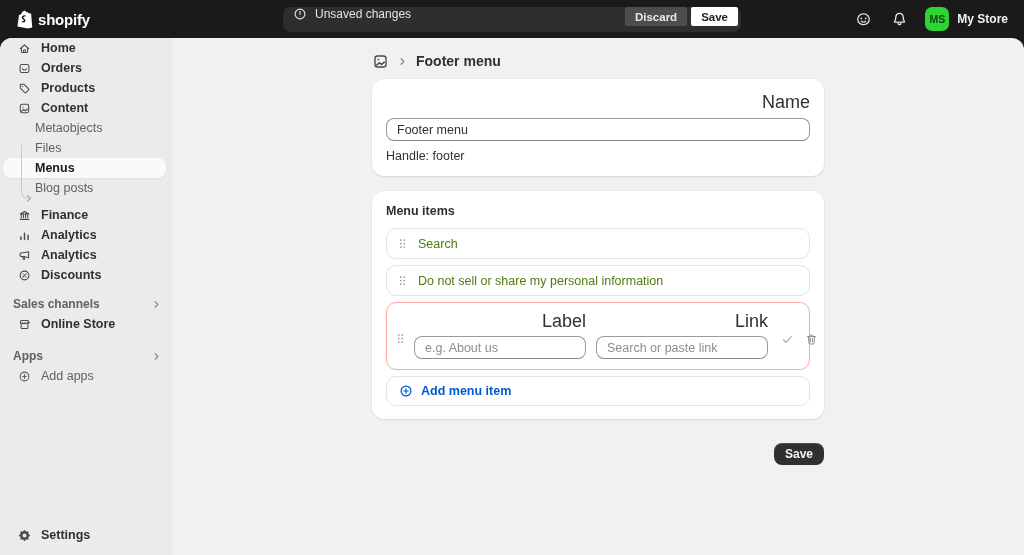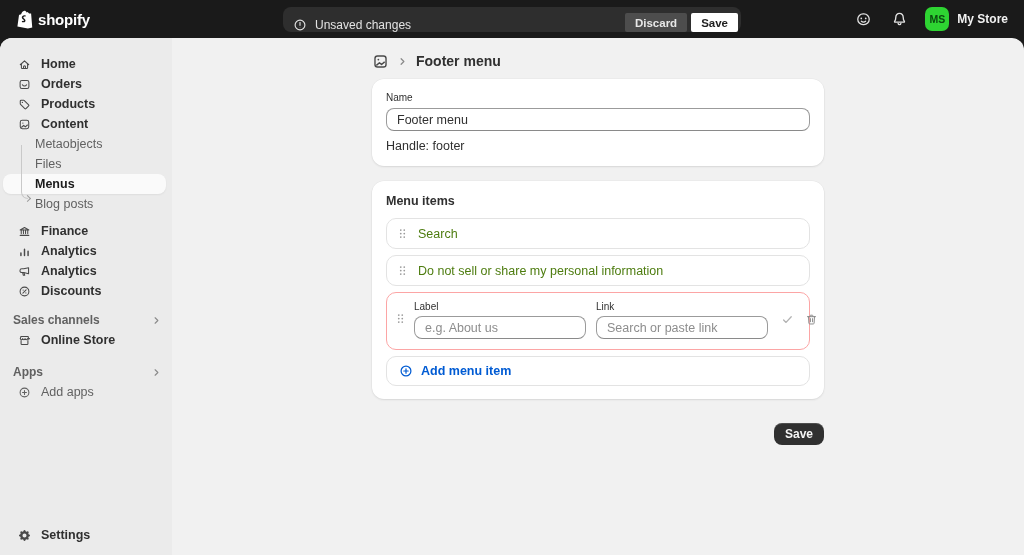--- a/index.html
+++ b/index.html
@@ -9,38 +9,38 @@
     background:#1a1a1a;
     -webkit-font-smoothing:antialiased;
   }
   
   .topbar { height:38px; background:#1a1a1a; display:flex; align-items:center; padding:0 16px; position:relative; }
   .logo { display:flex; align-items:center; gap:3px; cursor:pointer; }
   .logo-word { color:#fff; font-size:15px; font-weight:700; letter-spacing:-0.2px; }
   .ctx-bar {
     position:absolute; left:50%; transform:translateX(-50%); top:7px;
     width:458px; height:25px; background:#2e2e2e; border-radius:8px;
-    display:flex; align-items:flex-end; gap:8px; padding:0 3px 0 10px;
+    display:flex; align-items:flex-start; gap:8px; padding:0 3px 0 10px;
   }
   .ctx-text { font-size:12px; color:#e3e3e3; }
   .ctx-actions { margin-left:auto; display:flex; gap:4px; align-items:center; }
   .btn-ctx { height:19px; border:none; border-radius:2px; font-size:11.5px; font-weight:600; padding:0 10px; cursor:pointer; font-family:inherit; }
   .btn-discard { background:#4d4d4d; color:#e8e8e8; }
   .btn-ctx-save { background:#ffffff; color:#1f1f1f; }
   .top-right { margin-left:auto; display:flex; align-items:center; gap:15px; }
   .icon-btn { background:none; border:none; cursor:pointer; display:flex; align-items:center; padding:2px; }
   .store { display:flex; align-items:center; gap:8px; cursor:pointer; }
   .avatar { width:24px; height:24px; border-radius:7px; background:#2ed432; display:flex; align-items:center; justify-content:center; font-size:10.5px; font-weight:700; color:#0b4a10; }
   .store-name { font-size:12px; font-weight:600; color:#f1f1f1; }
 
   
   .shell { display:flex; height:517px; border-radius:12px 12px 0 0; overflow:hidden; background:#f1f1f1; }
 
   
-  .sidebar { width:172px; flex-shrink:0; background:#ebebeb; display:flex; flex-direction:column; padding-top:16px; padding-bottom:10px; position:relative; }
+  .sidebar { width:172px; flex-shrink:0; background:#ebebeb; display:flex; flex-direction:column; padding-top:0; padding-bottom:10px; position:relative; }
   .nav-item { height:20px; display:flex; align-items:center; gap:10px; padding:0 12px 0 18px; font-size:12.5px; font-weight:600; color:#303030; cursor:pointer; }
   .nav-item svg { flex-shrink:0; }
   .sub-item { height:20px; display:flex; align-items:center; padding-left:35px; font-size:12.5px; font-weight:500; color:#616161; cursor:pointer; }
   .sub-item.selected { background:#fafafa; border-radius:8px; margin:0 6px 0 3px; padding-left:32px; color:#1a1a1a; font-weight:700; box-shadow:0 1px 2px rgba(0,0,0,.06); position:relative; z-index:1; }
   .section-head { height:20px; display:flex; align-items:center; justify-content:space-between; padding:0 10px 0 13px; font-size:12px; font-weight:600; color:#616161; cursor:pointer; }
   .mt7 { margin-top:7px; } .mt9 { margin-top:9px; } .mt12 { margin-top:12px; }
   .settings-row { margin-top:auto; }
   .tree-line { position:absolute; left:21px; top:107px; width:1.2px; height:46px; background:#c9c9c9; z-index:2; }
   .tree-bend { position:absolute; left:21px; top:151px; width:7px; height:10px; border-left:1.2px solid #c9c9c9; border-bottom:1.2px solid #c9c9c9; border-bottom-left-radius:7px; z-index:2; }
   .tree-arrow { position:absolute; left:25px; top:157.5px; width:5px; height:5px; border-top:1.4px solid #9a9a9a; border-right:1.4px solid #9a9a9a; transform:rotate(45deg); z-index:2; }
@@ -48,21 +48,21 @@
   
   .main { flex:1; overflow:hidden; }
   .container { width:452px; margin:0 auto; }
   .breadcrumb { margin-top:11px; display:flex; align-items:center; gap:8px; height:24px; }
   .bc-icon { display:flex; align-items:center; cursor:pointer; }
   .bc-chevron { display:flex; align-items:center; }
   .page-title { font-size:14px; font-weight:700; color:#303030; }
   .card { background:#fff; border-radius:12px; box-shadow:0 1px 2px rgba(26,26,26,.1), 0 0 0 0.5px rgba(0,0,0,.04); padding:13px 14px; }
   .card-name { margin-top:6px; }
   .card-menu { margin-top:15px; }
-  .field-label { font-size:10px; font-weight:500; color:#303030; }
+  .field-label { font-size:18px; font-weight:500; color:#303030;text-align:right; }
   .text-input { width:100%; height:23px; border:1px solid #9b9b9b; border-bottom-color:#8a8a8a; border-radius:8px; padding:0 10px; font-size:12.5px; color:#303030; font-family:inherit; background:#fff; outline:none; margin-top:5px; }
   .text-input::placeholder { color:#8d8d8d; }
   .handle-text { font-size:12.5px; color:#303030; margin-top:8px; }
   .card-title { font-size:12.5px; font-weight:700; color:#303030; margin-bottom:10px; }
   .menu-row { display:flex; align-items:center; gap:12px; height:31px; border:1px solid #e3e3e3; border-radius:10px; padding:0 12px; margin-bottom:6px; background:#fff; cursor:pointer; }
   .menu-row-label { font-size:12.5px; color:#4d7c0f; }
   .drag { display:flex; cursor:grab; }
   .new-row { display:flex; gap:10px; border:1px solid #fca5a5; border-radius:10px; padding:8px 12px 10px 10px; margin-bottom:6px; background:#fff; }
   .new-row .drag { align-self:flex-end; margin-bottom:15px; }
   .fgroup { display:flex; flex-direction:column; }

